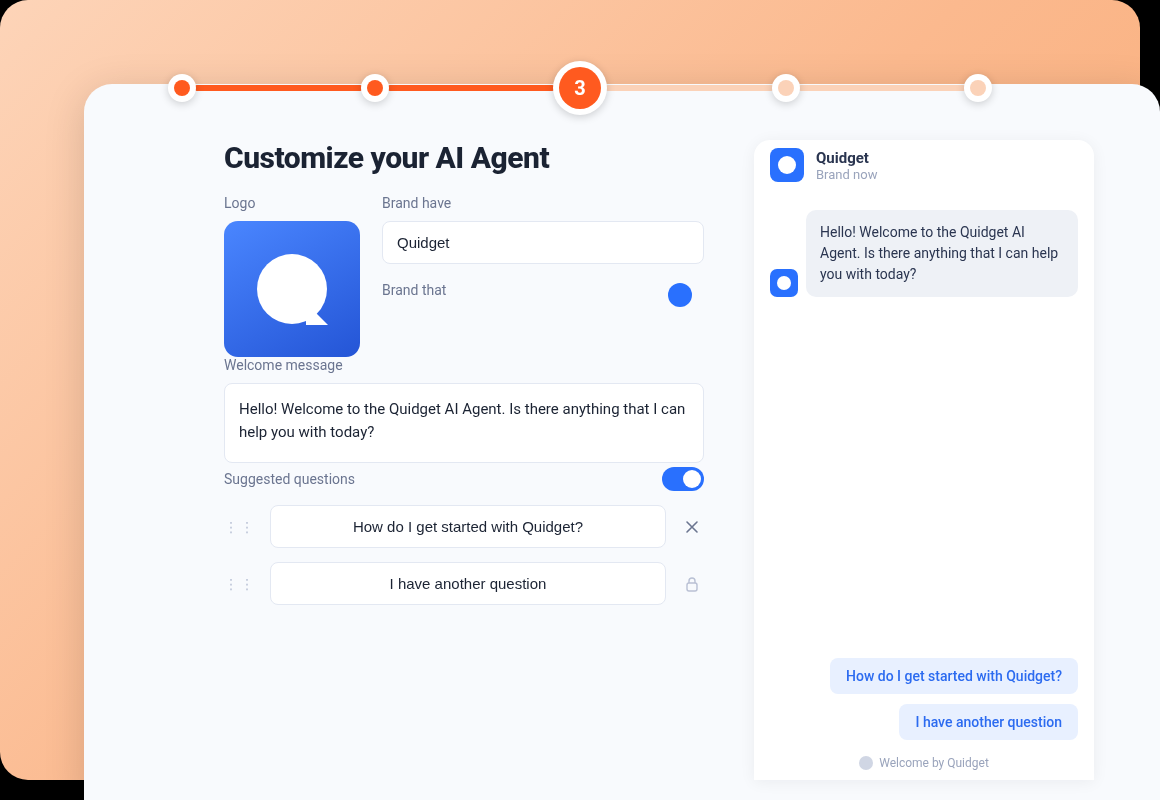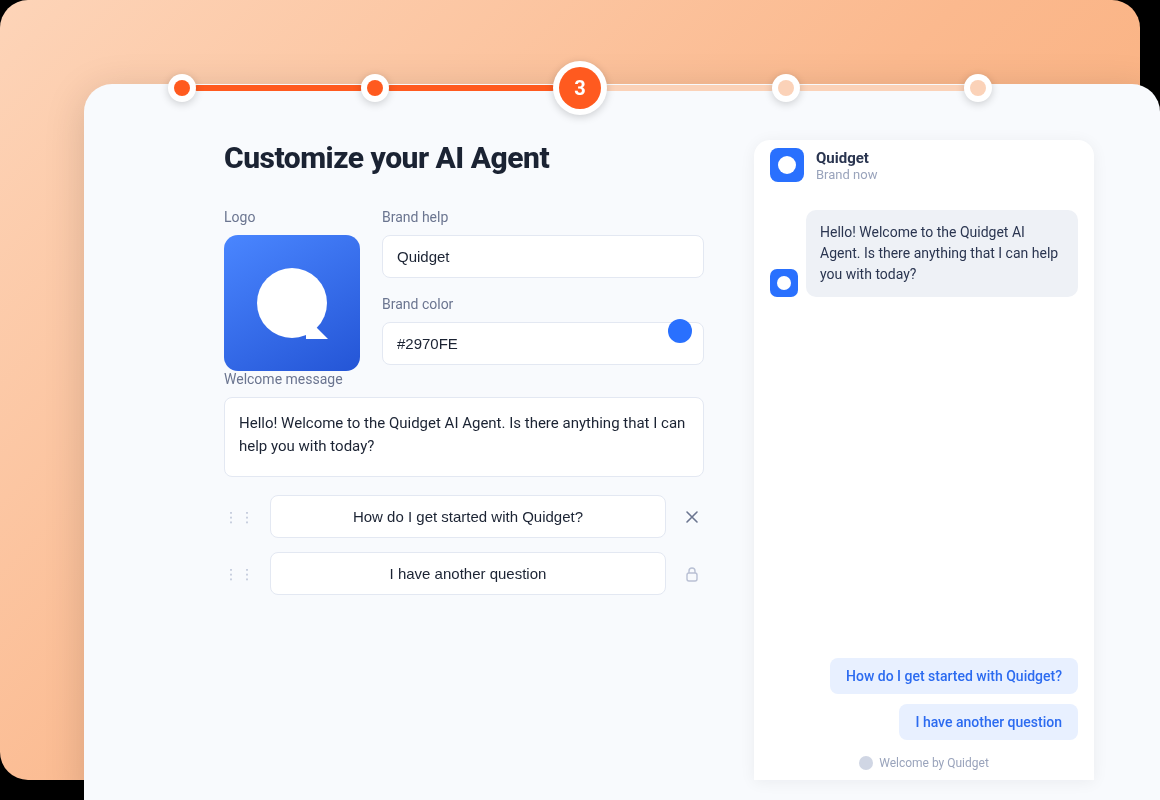--- a/index.html
+++ b/index.html
@@ -61,21 +61,21 @@
   gap: 50px;
   height: 100%;
 }
 .left-col { width: 480px; }
 .title {
   font-size: 30px; font-weight: 800; color:#1B2333; letter-spacing:-0.5px;
 }
 .subtitle {
   margin-top: 18px; font-size: 15px; color:#55607A; line-height:1.6;
 }
-.form-row { display:flex; gap:22px; margin-top:34px; }
+.form-row { display:flex; gap:22px; margin-top:20px; }
 .field-label { font-size:14px; color:#6B7590; margin-bottom:10px; }
 .logo-box {
   width: 136px; height: 136px; border-radius:14px;
   background: linear-gradient(150deg,#4A86FF 0%,#2455D6 100%);
   display:flex; align-items:center; justify-content:center;
   position:relative;
 }
 .logo-circle { width:70px; height:70px; border-radius:50%; background:#fff; }
 .logo-corner { position:absolute; width:22px; height:22px; background:#fff; border-radius:4px 0 0 0; bottom:32px; right:32px; transform:rotate(0deg); clip-path:polygon(0 0,100% 100%,0 100%);}
 .stack { flex:1; display:flex; flex-direction:column; }
@@ -175,36 +175,39 @@
 
       <div class="form-row">
         <div>
           <div class="field-label">Logo</div>
           <div class="logo-box">
             <div class="logo-circle"></div>
             <div class="logo-corner"></div>
           </div>
         </div>
         <div class="stack">
-          <div class="field-label">Brand help</div>
+          <div class="field-label">Brand have</div>
           <input class="input" value="Quidget" style="">
           <div class="color-row">
-            <div class="field-label">Brand color</div>
-            <input class="input" value="#2970FE" style="">
+            <div class="field-label">Brand that</div>
             <div class="swatch"></div>
           </div>
         </div>
       </div>
 
       <div class="section">
         <div class="field-label">Welcome message</div>
         <textarea class="textarea" style="">Hello! Welcome to the Quidget AI Agent. Is there anything that I can help you with today?</textarea>
       </div>
 
       <div class="section">
+        <div class="row-between">
+          <div class="field-label" style="margin-bottom:0">Suggested questions</div>
+          <div class="toggle"></div>
+        </div>
 
         <div class="sq-item">
           <span class="drag-handle">⋮⋮</span>
           <input class="sq-input" value="How do I get started with Quidget?" style="">
           <span class="sq-action">
             <svg width="16" height="16" viewBox="0 0 16 16">
                 <path d="M3 3 L13 13 M13 3 L3 13" stroke="#6B7590" stroke-width="1.6" stroke-linecap="round"></path>
               </svg>
           </span>
         </div>

